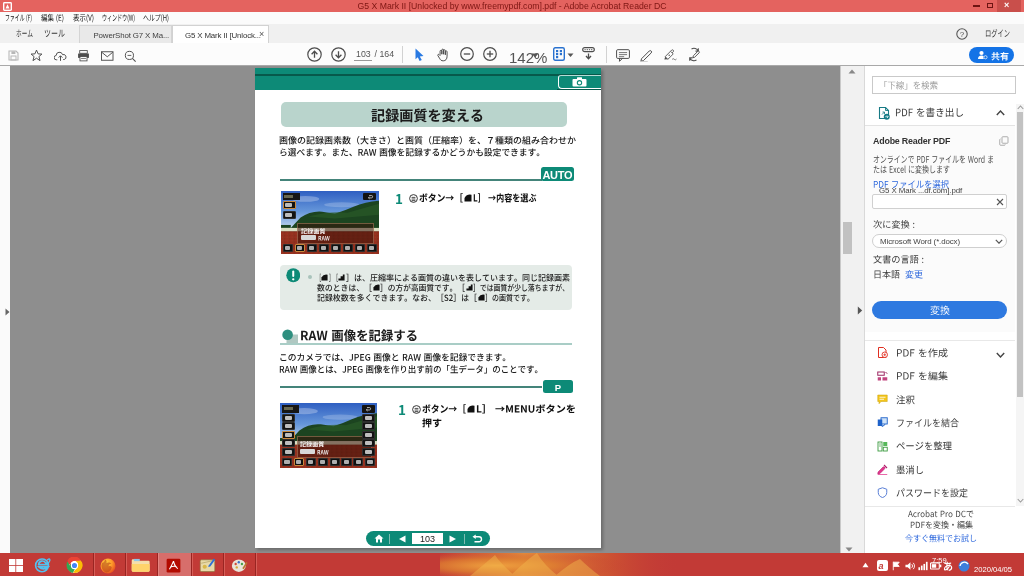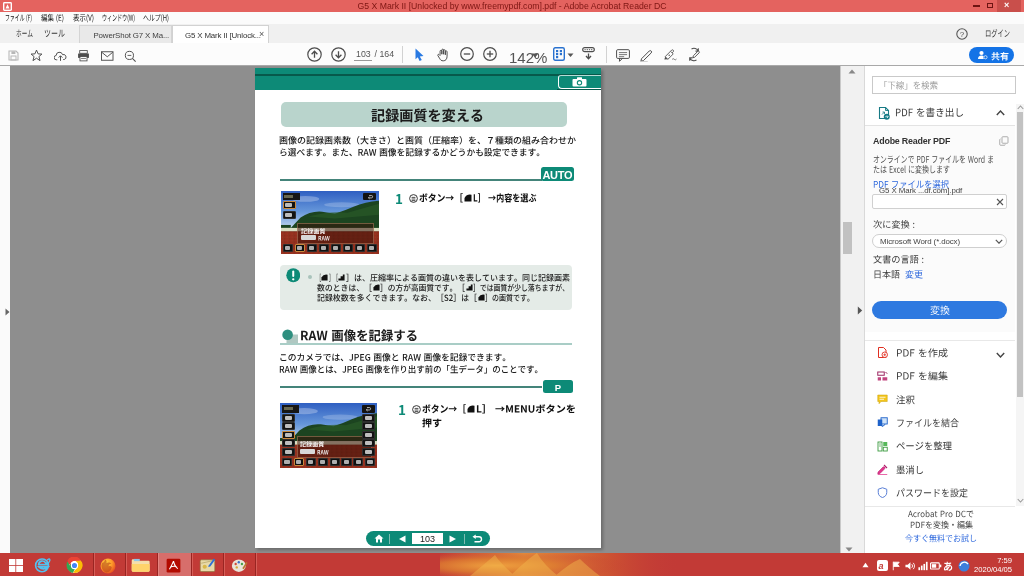--- a/index.html
+++ b/index.html
@@ -1229,21 +1229,21 @@
     </svg>
     <svg class="tr" style="left:943.0px;top:557.8px" width="12" height="16" viewBox="0 -12.2 12 15.8">
       <g fill="#fff" transform="scale(0.95238,1)">
         <use href="#g217" transform="translate(0.0,0) scale(0.01050)"></use>
       </g>
     </svg>
     <svg class="abs" style="left:958px;top:559.5px" width="12" height="12" viewBox="0 0 12 12">
       <circle cx="6" cy="6" r="5.5" fill="#3d7edb"></circle>
       <path d="M2 6 a4.5 4.5 0 0 1 8 -2" fill="none" stroke="#fff" stroke-width="1.3"></path>
     </svg>
-    <div class="abs" style="left:932px;top:556px;width:80px;text-align:right;font-size:7.6px;color:#fff">7:59</div>
+    <div class="abs" style="left:932px;top:556px;width:80px;font-size:7.6px;color:#fff">7:59</div>
     <div class="abs" style="left:932px;top:565.3px;width:80px;text-align:right;font-size:7.6px;color:#fff">2020/04/05</div>
     <svg width="0" height="0" style="position:absolute">
       <defs>
         <path id="g0" d="M861 -665 800 -704C781 -699 762 -699 747 -699C701 -699 302 -699 245 -699C212 -699 173 -702 145 -705V-617C171 -618 205 -620 245 -620C302 -620 698 -620 756 -620C742 -524 696 -385 625 -294C541 -187 429 -102 235 -53L303 22C487 -36 606 -129 697 -246C776 -349 824 -510 846 -615C850 -634 854 -651 861 -665Z"></path>
         <path id="g1" d="M865 -505 820 -547C807 -544 780 -542 765 -542C717 -542 310 -542 271 -542C241 -542 205 -545 177 -549V-466C208 -468 241 -470 271 -470C310 -470 693 -469 749 -469C720 -420 648 -332 577 -289L642 -244C732 -306 816 -431 845 -478C850 -486 859 -498 865 -505ZM529 -402H442C445 -382 448 -362 448 -342C448 -212 429 -102 294 -11C271 5 247 15 225 23L296 79C507 -38 527 -189 529 -402Z"></path>
         <path id="g2" d="M86 -361 126 -283C265 -326 402 -386 507 -446V-76C507 -38 504 12 501 31H599C595 11 593 -38 593 -76V-498C695 -566 787 -642 863 -721L796 -783C727 -700 627 -613 523 -548C412 -478 259 -408 86 -361Z"></path>
         <path id="g3" d="M524 -21 577 23C584 17 595 9 611 0C727 -57 866 -160 952 -277L905 -345C828 -232 705 -141 613 -99C613 -130 613 -613 613 -676C613 -714 616 -742 617 -750H525C526 -742 530 -714 530 -676C530 -613 530 -123 530 -77C530 -57 528 -37 524 -21ZM66 -26 141 24C225 -45 289 -143 319 -250C346 -350 350 -564 350 -675C350 -705 354 -735 355 -747H263C267 -726 270 -704 270 -674C270 -563 269 -363 240 -272C210 -175 150 -86 66 -26Z"></path>
         <path id="g4" d="M239 196 295 171C209 29 168 -141 168 -311C168 -480 209 -649 295 -792L239 -818C147 -668 92 -507 92 -311C92 -114 147 47 239 196Z"></path>
         <path id="g5" d="M101 0H193V-329H473V-407H193V-655H523V-733H101Z"></path>
         <path id="g6" d="M99 196C191 47 246 -114 246 -311C246 -507 191 -668 99 -818L42 -792C128 -649 171 -480 171 -311C171 -141 128 29 42 171Z"></path>

